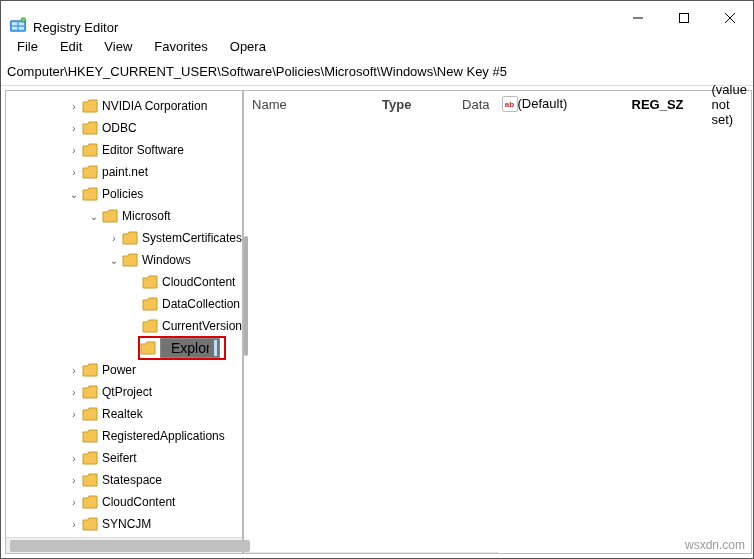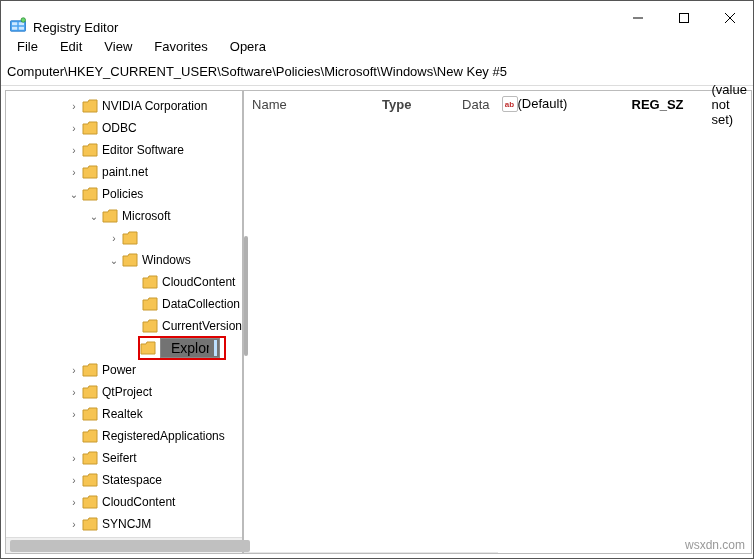--- a/index.html
+++ b/index.html
@@ -124,20 +124,21 @@
             <svg class="folder" viewBox="0 0 16 14">
               <path d="M1 3 L6 3 L7 1 L15 1 L15 13 L1 13 Z" fill="#f6c452" stroke="#c99a2e"></path>
             </svg>
             <span class="label">Microsoft</span>
           </div>
         <div class="node" style="padding-left:96px">
             <span class="expander">›</span>
             <svg class="folder" viewBox="0 0 16 14">
               <path d="M1 3 L6 3 L7 1 L15 1 L15 13 L1 13 Z" fill="#f6c452" stroke="#c99a2e"></path>
             </svg>
+            <span class="label">SystemCertificates</span>
           </div>
         <div class="node" style="padding-left:96px">
             <span class="expander">⌄</span>
             <svg class="folder" viewBox="0 0 16 14">
               <path d="M1 3 L6 3 L7 1 L15 1 L15 13 L1 13 Z" fill="#f6c452" stroke="#c99a2e"></path>
             </svg>
             <span class="label">Windows</span>
           </div>
         <div class="node" style="padding-left:132px">
             <svg class="folder" viewBox="0 0 16 14">

